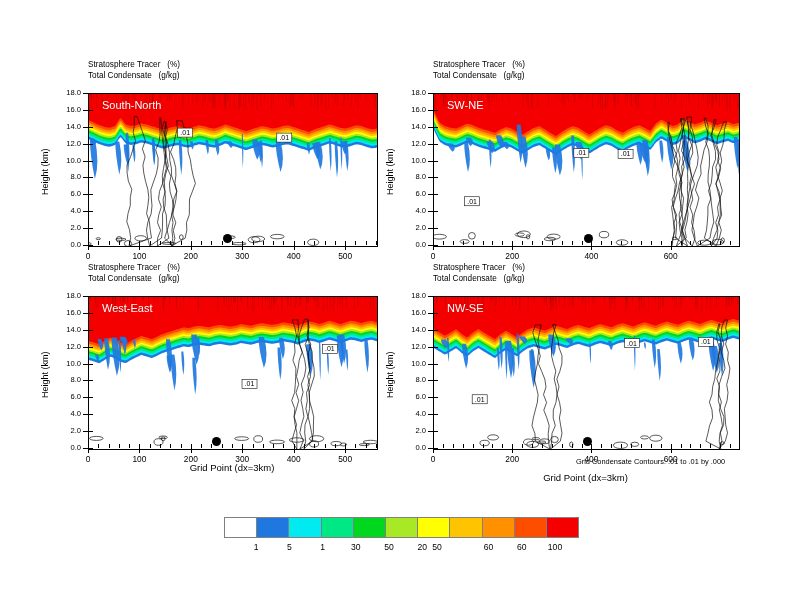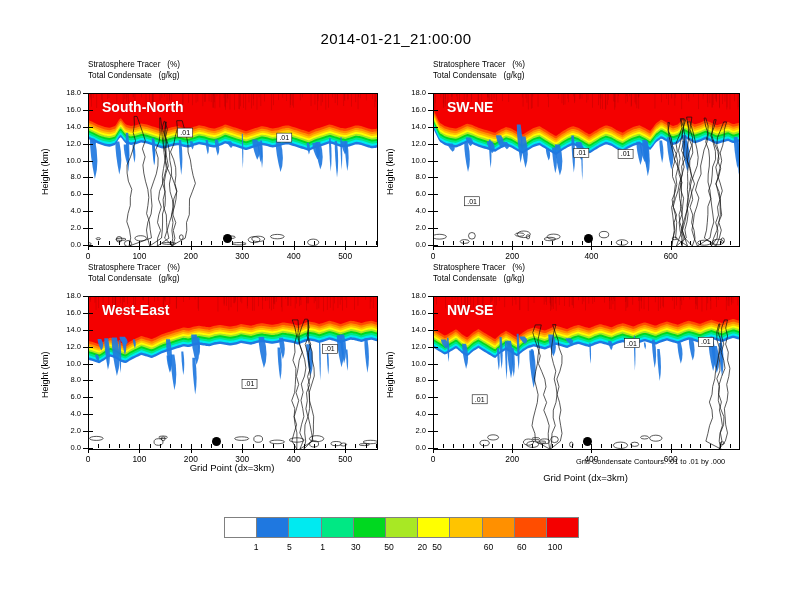--- a/index.html
+++ b/index.html
@@ -13,21 +13,21 @@
   #main-title{
     position:absolute;left:0;top:30px;width:792px;text-align:center;
     font-size:15px;letter-spacing:.4px;
   }
   .panel-head{position:absolute;font-size:8.2px;line-height:10.5px;white-space:pre;}
 
   .plotbox{position:absolute;border:1px solid #000;background:#fff;overflow:hidden;}
   .plotsvg{position:absolute;left:0;top:0;width:100%;height:100%;}
 
   .xsect-label{
-    position:absolute;color:#ffffff;font-size:14px;font-weight:bold;
+    position:absolute;color:#ffffff;font-size:11px;font-weight:normal;
     text-shadow:0 0 1px rgba(0,0,0,.25);white-space:nowrap;z-index:6;
   }
 
   .ytlabel{position:absolute;font-size:7.6px;text-align:right;white-space:nowrap;}
   .xtlabel{position:absolute;font-size:8.4px;text-align:center;white-space:nowrap;}
   .ytick{position:absolute;background:#000;height:1px;}
   .xtick{position:absolute;background:#000;width:1px;}
 
   .ytitle{
     position:absolute;font-size:9px;white-space:nowrap;
@@ -40,21 +40,20 @@
   #colorbar{position:absolute;left:224px;top:517px;height:21px;display:flex;}
   #colorbar .cell{width:33.2px;height:21px;border:1px solid #808080;margin-left:-1px;box-sizing:border-box;}
   #colorbar .cell:first-child{margin-left:0;}
   .cbtick{position:absolute;font-size:8.6px;text-align:center;white-space:nowrap;}
   .dot{position:absolute;width:9px;height:9px;border-radius:50%;background:#000;}
 </style>
 </head>
 <body>
 
 <div class="fig">
-  <div id="main-title">2014-01-21_21:00:00</div>
 <div class="panel-head" style="left: 88px; top: 60px;"><span>Stratosphere Tracer   (%)</span><br><span>Total Condensate   (g/kg)</span></div>
     <div class="plotbox" style="left: 88px; top: 93px; width: 288px; height: 152px;">
       <svg class="plotsvg" viewBox="0 0 288 152" preserveAspectRatio="none">
         <path d="M 0 0.0 L 0.0 45.2 L 1.4 45.9 L 2.9 46.6 L 4.3 47.3 L 5.8 48.0 L 7.2 48.7 L 8.7 49.4 L 10.1 50.1 L 11.6 50.6 L 13.0 51.1 L 14.5 51.5 L 15.9 52.0 L 17.4 52.2 L 18.8 52.4 L 20.3 52.7 L 21.7 52.5 L 23.2 52.1 L 24.6 51.6 L 26.1 51.1 L 27.5 49.0 L 28.9 46.6 L 30.4 44.3 L 31.8 43.2 L 33.3 45.1 L 34.7 46.9 L 36.2 48.8 L 37.6 49.7 L 39.1 50.2 L 40.5 50.6 L 42.0 51.1 L 43.4 50.8 L 44.9 50.6 L 46.3 50.4 L 47.8 50.0 L 49.2 49.6 L 50.7 49.1 L 52.1 48.6 L 53.5 48.7 L 55.0 49.0 L 56.4 49.2 L 57.9 49.5 L 59.3 50.0 L 60.8 50.4 L 62.2 50.9 L 63.7 51.4 L 65.1 51.8 L 66.6 52.3 L 68.0 52.8 L 69.5 53.2 L 70.9 53.7 L 72.4 54.2 L 73.8 54.4 L 75.3 54.2 L 76.7 53.9 L 78.2 53.7 L 79.6 53.3 L 81.0 52.8 L 82.5 52.3 L 83.9 51.9 L 85.4 51.7 L 86.8 51.4 L 88.3 51.2 L 89.7 51.3 L 91.2 51.8 L 92.6 52.3 L 94.1 52.7 L 95.5 53.0 L 97.0 53.2 L 98.4 53.4 L 99.9 53.5 L 101.3 53.0 L 102.8 52.6 L 104.2 52.1 L 105.6 51.6 L 107.1 51.2 L 108.5 50.7 L 110.0 50.2 L 111.4 50.5 L 112.9 50.7 L 114.3 50.9 L 115.8 51.3 L 117.2 51.7 L 118.7 52.2 L 120.1 52.7 L 121.6 53.0 L 123.0 53.2 L 124.5 53.4 L 125.9 53.5 L 127.4 53.1 L 128.8 52.6 L 130.3 52.1 L 131.7 51.6 L 133.1 50.9 L 134.6 50.2 L 136.0 49.5 L 137.5 49.8 L 138.9 50.3 L 140.4 50.8 L 141.8 51.2 L 143.3 51.7 L 144.7 52.2 L 146.2 52.6 L 147.6 53.1 L 149.1 53.6 L 150.5 54.0 L 152.0 54.5 L 153.4 55.0 L 154.9 55.4 L 156.3 55.9 L 157.7 55.9 L 159.2 55.5 L 160.6 55.0 L 162.1 54.5 L 163.5 54.1 L 165.0 53.6 L 166.4 53.1 L 167.9 52.7 L 169.3 52.2 L 170.8 51.7 L 172.2 51.3 L 173.7 51.2 L 175.1 51.5 L 176.6 51.7 L 178.0 51.9 L 179.5 52.4 L 180.9 52.9 L 182.4 53.3 L 183.8 53.5 L 185.2 53.3 L 186.7 53.1 L 188.1 52.8 L 189.6 52.4 L 191.0 52.0 L 192.5 51.5 L 193.9 51.1 L 195.4 50.8 L 196.8 50.6 L 198.3 50.4 L 199.7 50.5 L 201.2 50.9 L 202.6 51.4 L 204.1 51.9 L 205.5 52.3 L 207.0 52.8 L 208.4 53.3 L 209.8 53.7 L 211.3 54.2 L 212.7 54.7 L 214.2 55.1 L 215.6 55.6 L 217.1 56.1 L 218.5 56.6 L 220.0 57.0 L 221.4 56.3 L 222.9 55.6 L 224.3 54.9 L 225.8 54.3 L 227.2 53.8 L 228.7 53.3 L 230.1 52.9 L 231.6 52.4 L 233.0 51.9 L 234.5 51.5 L 235.9 51.0 L 237.3 50.5 L 238.8 50.1 L 240.2 49.6 L 241.7 49.7 L 243.1 50.1 L 244.6 50.6 L 246.0 51.1 L 247.5 51.5 L 248.9 52.0 L 250.4 52.5 L 251.8 52.9 L 253.3 53.1 L 254.7 53.3 L 256.2 53.6 L 257.6 53.3 L 259.1 52.8 L 260.5 52.4 L 261.9 51.9 L 263.4 51.4 L 264.8 51.0 L 266.3 50.5 L 267.7 50.4 L 269.2 50.6 L 270.6 50.8 L 272.1 51.1 L 273.5 51.5 L 275.0 52.0 L 276.4 52.4 L 277.9 52.9 L 279.3 53.4 L 280.8 53.8 L 282.2 54.3 L 283.7 54.3 L 285.1 54.1 L 286.6 53.9 L 288.0 53.6 L 288 0.0 Z" fill="#1f78e0" stroke="none"></path>
         <path d="M 0 0.0 L 0.0 42.6 L 1.4 43.3 L 2.9 44.0 L 4.3 44.7 L 5.8 45.4 L 7.2 46.1 L 8.7 46.8 L 10.1 47.5 L 11.6 48.1 L 13.0 48.5 L 14.5 49.0 L 15.9 49.4 L 17.4 49.7 L 18.8 49.9 L 20.3 50.1 L 21.7 50.0 L 23.2 49.5 L 24.6 49.1 L 26.1 48.6 L 27.5 46.4 L 28.9 44.1 L 30.4 41.8 L 31.8 40.7 L 33.3 42.5 L 34.7 44.4 L 36.2 46.3 L 37.6 47.2 L 39.1 47.6 L 40.5 48.1 L 42.0 48.5 L 43.4 48.3 L 44.9 48.1 L 46.3 47.8 L 47.8 47.5 L 49.2 47.0 L 50.7 46.6 L 52.1 46.1 L 53.5 46.2 L 55.0 46.4 L 56.4 46.7 L 57.9 47.0 L 59.3 47.4 L 60.8 47.9 L 62.2 48.4 L 63.7 48.8 L 65.1 49.3 L 66.6 49.8 L 68.0 50.2 L 69.5 50.7 L 70.9 51.2 L 72.4 51.6 L 73.8 51.9 L 75.3 51.6 L 76.7 51.4 L 78.2 51.2 L 79.6 50.7 L 81.0 50.3 L 82.5 49.8 L 83.9 49.4 L 85.4 49.1 L 86.8 48.9 L 88.3 48.7 L 89.7 48.8 L 91.2 49.3 L 92.6 49.7 L 94.1 50.2 L 95.5 50.4 L 97.0 50.7 L 98.4 50.9 L 99.9 51.0 L 101.3 50.5 L 102.8 50.0 L 104.2 49.6 L 105.6 49.1 L 107.1 48.6 L 108.5 48.2 L 110.0 47.7 L 111.4 47.9 L 112.9 48.2 L 114.3 48.4 L 115.8 48.7 L 117.2 49.2 L 118.7 49.7 L 120.1 50.1 L 121.6 50.4 L 123.0 50.7 L 124.5 50.9 L 125.9 51.0 L 127.4 50.5 L 128.8 50.1 L 130.3 49.6 L 131.7 49.0 L 133.1 48.3 L 134.6 47.6 L 136.0 46.9 L 137.5 47.3 L 138.9 47.8 L 140.4 48.2 L 141.8 48.7 L 143.3 49.2 L 144.7 49.6 L 146.2 50.1 L 147.6 50.6 L 149.1 51.0 L 150.5 51.5 L 152.0 52.0 L 153.4 52.4 L 154.9 52.9 L 156.3 53.4 L 157.7 53.4 L 159.2 52.9 L 160.6 52.5 L 162.1 52.0 L 163.5 51.5 L 165.0 51.1 L 166.4 50.6 L 167.9 50.1 L 169.3 49.7 L 170.8 49.2 L 172.2 48.7 L 173.7 48.7 L 175.1 48.9 L 176.6 49.2 L 178.0 49.4 L 179.5 49.9 L 180.9 50.3 L 182.4 50.8 L 183.8 51.0 L 185.2 50.8 L 186.7 50.5 L 188.1 50.3 L 189.6 49.9 L 191.0 49.4 L 192.5 49.0 L 193.9 48.5 L 195.4 48.3 L 196.8 48.1 L 198.3 47.8 L 199.7 47.9 L 201.2 48.4 L 202.6 48.9 L 204.1 49.3 L 205.5 49.8 L 207.0 50.3 L 208.4 50.7 L 209.8 51.2 L 211.3 51.7 L 212.7 52.1 L 214.2 52.6 L 215.6 53.1 L 217.1 53.6 L 218.5 54.0 L 220.0 54.4 L 221.4 53.7 L 222.9 53.0 L 224.3 52.3 L 225.8 51.7 L 227.2 51.3 L 228.7 50.8 L 230.1 50.3 L 231.6 49.9 L 233.0 49.4 L 234.5 48.9 L 235.9 48.5 L 237.3 48.0 L 238.8 47.5 L 240.2 47.1 L 241.7 47.1 L 243.1 47.6 L 244.6 48.1 L 246.0 48.5 L 247.5 49.0 L 248.9 49.5 L 250.4 49.9 L 251.8 50.3 L 253.3 50.6 L 254.7 50.8 L 256.2 51.0 L 257.6 50.8 L 259.1 50.3 L 260.5 49.8 L 261.9 49.4 L 263.4 48.9 L 264.8 48.4 L 266.3 48.0 L 267.7 47.8 L 269.2 48.1 L 270.6 48.3 L 272.1 48.5 L 273.5 49.0 L 275.0 49.4 L 276.4 49.9 L 277.9 50.4 L 279.3 50.8 L 280.8 51.3 L 282.2 51.8 L 283.7 51.8 L 285.1 51.6 L 286.6 51.3 L 288.0 51.1 L 288 0.0 Z" fill="#00eaf0" stroke="none"></path>
         <path d="M 0 0.0 L 0.0 40.5 L 1.4 41.2 L 2.9 41.9 L 4.3 42.6 L 5.8 43.3 L 7.2 44.0 L 8.7 44.7 L 10.1 45.4 L 11.6 46.0 L 13.0 46.4 L 14.5 46.9 L 15.9 47.3 L 17.4 47.6 L 18.8 47.8 L 20.3 48.0 L 21.7 47.9 L 23.2 47.4 L 24.6 47.0 L 26.1 46.5 L 27.5 44.3 L 28.9 42.0 L 30.4 39.7 L 31.8 38.5 L 33.3 40.4 L 34.7 42.3 L 36.2 44.1 L 37.6 45.1 L 39.1 45.5 L 40.5 46.0 L 42.0 46.4 L 43.4 46.2 L 44.9 46.0 L 46.3 45.7 L 47.8 45.4 L 49.2 44.9 L 50.7 44.5 L 52.1 44.0 L 53.5 44.1 L 55.0 44.3 L 56.4 44.6 L 57.9 44.8 L 59.3 45.3 L 60.8 45.8 L 62.2 46.2 L 63.7 46.7 L 65.1 47.2 L 66.6 47.6 L 68.0 48.1 L 69.5 48.6 L 70.9 49.0 L 72.4 49.5 L 73.8 49.7 L 75.3 49.5 L 76.7 49.3 L 78.2 49.0 L 79.6 48.6 L 81.0 48.2 L 82.5 47.7 L 83.9 47.3 L 85.4 47.0 L 86.8 46.8 L 88.3 46.6 L 89.7 46.7 L 91.2 47.1 L 92.6 47.6 L 94.1 48.1 L 95.5 48.3 L 97.0 48.6 L 98.4 48.8 L 99.9 48.9 L 101.3 48.4 L 102.8 47.9 L 104.2 47.5 L 105.6 47.0 L 107.1 46.5 L 108.5 46.1 L 110.0 45.6 L 111.4 45.8 L 112.9 46.1 L 114.3 46.3 L 115.8 46.6 L 117.2 47.1 L 118.7 47.6 L 120.1 48.0 L 121.6 48.3 L 123.0 48.5 L 124.5 48.8 L 125.9 48.9 L 127.4 48.4 L 128.8 48.0 L 130.3 47.5 L 131.7 46.9 L 133.1 46.2 L 134.6 45.5 L 136.0 44.8 L 137.5 45.2 L 138.9 45.7 L 140.4 46.1 L 141.8 46.6 L 143.3 47.1 L 144.7 47.5 L 146.2 48.0 L 147.6 48.5 L 149.1 48.9 L 150.5 49.4 L 152.0 49.9 L 153.4 50.3 L 154.9 50.8 L 156.3 51.3 L 157.7 51.3 L 159.2 50.8 L 160.6 50.4 L 162.1 49.9 L 163.5 49.4 L 165.0 49.0 L 166.4 48.5 L 167.9 48.0 L 169.3 47.6 L 170.8 47.1 L 172.2 46.6 L 173.7 46.6 L 175.1 46.8 L 176.6 47.1 L 178.0 47.3 L 179.5 47.7 L 180.9 48.2 L 182.4 48.7 L 183.8 48.9 L 185.2 48.7 L 186.7 48.4 L 188.1 48.2 L 189.6 47.8 L 191.0 47.3 L 192.5 46.9 L 193.9 46.4 L 195.4 46.2 L 196.8 45.9 L 198.3 45.7 L 199.7 45.8 L 201.2 46.3 L 202.6 46.8 L 204.1 47.2 L 205.5 47.7 L 207.0 48.2 L 208.4 48.6 L 209.8 49.1 L 211.3 49.6 L 212.7 50.0 L 214.2 50.5 L 215.6 51.0 L 217.1 51.4 L 218.5 51.9 L 220.0 52.3 L 221.4 51.6 L 222.9 50.9 L 224.3 50.2 L 225.8 49.6 L 227.2 49.2 L 228.7 48.7 L 230.1 48.2 L 231.6 47.8 L 233.0 47.3 L 234.5 46.8 L 235.9 46.4 L 237.3 45.9 L 238.8 45.4 L 240.2 45.0 L 241.7 45.0 L 243.1 45.5 L 244.6 46.0 L 246.0 46.4 L 247.5 46.9 L 248.9 47.4 L 250.4 47.8 L 251.8 48.2 L 253.3 48.4 L 254.7 48.7 L 256.2 48.9 L 257.6 48.6 L 259.1 48.2 L 260.5 47.7 L 261.9 47.2 L 263.4 46.8 L 264.8 46.3 L 266.3 45.8 L 267.7 45.7 L 269.2 45.9 L 270.6 46.2 L 272.1 46.4 L 273.5 46.8 L 275.0 47.3 L 276.4 47.8 L 277.9 48.2 L 279.3 48.7 L 280.8 49.2 L 282.2 49.6 L 283.7 49.7 L 285.1 49.4 L 286.6 49.2 L 288.0 49.0 L 288 0.0 Z" fill="#00e884" stroke="none"></path>
         <path d="M 0 0.0 L 0.0 38.4 L 1.4 39.1 L 2.9 39.8 L 4.3 40.5 L 5.8 41.2 L 7.2 41.9 L 8.7 42.6 L 10.1 43.3 L 11.6 43.8 L 13.0 44.3 L 14.5 44.8 L 15.9 45.2 L 17.4 45.4 L 18.8 45.7 L 20.3 45.9 L 21.7 45.8 L 23.2 45.3 L 24.6 44.8 L 26.1 44.4 L 27.5 42.2 L 28.9 39.9 L 30.4 37.5 L 31.8 36.4 L 33.3 38.3 L 34.7 40.2 L 36.2 42.0 L 37.6 43.0 L 39.1 43.4 L 40.5 43.9 L 42.0 44.3 L 43.4 44.1 L 44.9 43.9 L 46.3 43.6 L 47.8 43.3 L 49.2 42.8 L 50.7 42.4 L 52.1 41.9 L 53.5 42.0 L 55.0 42.2 L 56.4 42.5 L 57.9 42.7 L 59.3 43.2 L 60.8 43.7 L 62.2 44.1 L 63.7 44.6 L 65.1 45.1 L 66.6 45.5 L 68.0 46.0 L 69.5 46.5 L 70.9 46.9 L 72.4 47.4 L 73.8 47.6 L 75.3 47.4 L 76.7 47.2 L 78.2 46.9 L 79.6 46.5 L 81.0 46.1 L 82.5 45.6 L 83.9 45.2 L 85.4 44.9 L 86.8 44.7 L 88.3 44.5 L 89.7 44.6 L 91.2 45.0 L 92.6 45.5 L 94.1 46.0 L 95.5 46.2 L 97.0 46.5 L 98.4 46.7 L 99.9 46.7 L 101.3 46.3 L 102.8 45.8 L 104.2 45.3 L 105.6 44.9 L 107.1 44.4 L 108.5 43.9 L 110.0 43.5 L 111.4 43.7 L 112.9 44.0 L 114.3 44.2 L 115.8 44.5 L 117.2 45.0 L 118.7 45.5 L 120.1 45.9 L 121.6 46.2 L 123.0 46.4 L 124.5 46.7 L 125.9 46.8 L 127.4 46.3 L 128.8 45.9 L 130.3 45.4 L 131.7 44.8 L 133.1 44.1 L 134.6 43.4 L 136.0 42.7 L 137.5 43.1 L 138.9 43.5 L 140.4 44.0 L 141.8 44.5 L 143.3 44.9 L 144.7 45.4 L 146.2 45.9 L 147.6 46.3 L 149.1 46.8 L 150.5 47.3 L 152.0 47.7 L 153.4 48.2 L 154.9 48.7 L 156.3 49.1 L 157.7 49.2 L 159.2 48.7 L 160.6 48.3 L 162.1 47.8 L 163.5 47.3 L 165.0 46.9 L 166.4 46.4 L 167.9 45.9 L 169.3 45.5 L 170.8 45.0 L 172.2 44.5 L 173.7 44.5 L 175.1 44.7 L 176.6 44.9 L 178.0 45.2 L 179.5 45.6 L 180.9 46.1 L 182.4 46.6 L 183.8 46.8 L 185.2 46.5 L 186.7 46.3 L 188.1 46.1 L 189.6 45.7 L 191.0 45.2 L 192.5 44.7 L 193.9 44.3 L 195.4 44.1 L 196.8 43.8 L 198.3 43.6 L 199.7 43.7 L 201.2 44.2 L 202.6 44.7 L 204.1 45.1 L 205.5 45.6 L 207.0 46.1 L 208.4 46.5 L 209.8 47.0 L 211.3 47.5 L 212.7 47.9 L 214.2 48.4 L 215.6 48.9 L 217.1 49.3 L 218.5 49.8 L 220.0 50.2 L 221.4 49.5 L 222.9 48.8 L 224.3 48.1 L 225.8 47.5 L 227.2 47.0 L 228.7 46.6 L 230.1 46.1 L 231.6 45.6 L 233.0 45.2 L 234.5 44.7 L 235.9 44.2 L 237.3 43.8 L 238.8 43.3 L 240.2 42.8 L 241.7 42.9 L 243.1 43.4 L 244.6 43.8 L 246.0 44.3 L 247.5 44.8 L 248.9 45.2 L 250.4 45.7 L 251.8 46.1 L 253.3 46.3 L 254.7 46.6 L 256.2 46.8 L 257.6 46.5 L 259.1 46.1 L 260.5 45.6 L 261.9 45.1 L 263.4 44.7 L 264.8 44.2 L 266.3 43.7 L 267.7 43.6 L 269.2 43.8 L 270.6 44.1 L 272.1 44.3 L 273.5 44.7 L 275.0 45.2 L 276.4 45.7 L 277.9 46.1 L 279.3 46.6 L 280.8 47.1 L 282.2 47.5 L 283.7 47.6 L 285.1 47.3 L 286.6 47.1 L 288.0 46.9 L 288 0.0 Z" fill="#00d820" stroke="none"></path>
         <path d="M 0 0.0 L 0.0 36.5 L 1.4 37.2 L 2.9 37.9 L 4.3 38.6 L 5.8 39.3 L 7.2 40.0 L 8.7 40.7 L 10.1 41.4 L 11.6 41.9 L 13.0 42.4 L 14.5 42.8 L 15.9 43.3 L 17.4 43.5 L 18.8 43.7 L 20.3 44.0 L 21.7 43.8 L 23.2 43.4 L 24.6 42.9 L 26.1 42.4 L 27.5 40.3 L 28.9 37.9 L 30.4 35.6 L 31.8 34.5 L 33.3 36.4 L 34.7 38.2 L 36.2 40.1 L 37.6 41.0 L 39.1 41.5 L 40.5 41.9 L 42.0 42.4 L 43.4 42.1 L 44.9 41.9 L 46.3 41.7 L 47.8 41.3 L 49.2 40.9 L 50.7 40.4 L 52.1 39.9 L 53.5 40.0 L 55.0 40.3 L 56.4 40.5 L 57.9 40.8 L 59.3 41.3 L 60.8 41.7 L 62.2 42.2 L 63.7 42.7 L 65.1 43.1 L 66.6 43.6 L 68.0 44.1 L 69.5 44.5 L 70.9 45.0 L 72.4 45.5 L 73.8 45.7 L 75.3 45.5 L 76.7 45.2 L 78.2 45.0 L 79.6 44.6 L 81.0 44.1 L 82.5 43.7 L 83.9 43.2 L 85.4 43.0 L 86.8 42.7 L 88.3 42.5 L 89.7 42.6 L 91.2 43.1 L 92.6 43.6 L 94.1 44.0 L 95.5 44.3 L 97.0 44.5 L 98.4 44.8 L 99.9 44.8 L 101.3 44.3 L 102.8 43.9 L 104.2 43.4 L 105.6 42.9 L 107.1 42.5 L 108.5 42.0 L 110.0 41.6 L 111.4 41.8 L 112.9 42.0 L 114.3 42.3 L 115.8 42.6 L 117.2 43.0 L 118.7 43.5 L 120.1 44.0 L 121.6 44.3 L 123.0 44.5 L 124.5 44.7 L 125.9 44.8 L 127.4 44.4 L 128.8 43.9 L 130.3 43.4 L 131.7 42.9 L 133.1 42.2 L 134.6 41.5 L 136.0 40.8 L 137.5 41.1 L 138.9 41.6 L 140.4 42.1 L 141.8 42.5 L 143.3 43.0 L 144.7 43.5 L 146.2 43.9 L 147.6 44.4 L 149.1 44.9 L 150.5 45.3 L 152.0 45.8 L 153.4 46.3 L 154.9 46.7 L 156.3 47.2 L 157.7 47.2 L 159.2 46.8 L 160.6 46.3 L 162.1 45.8 L 163.5 45.4 L 165.0 44.9 L 166.4 44.4 L 167.9 44.0 L 169.3 43.5 L 170.8 43.0 L 172.2 42.6 L 173.7 42.5 L 175.1 42.8 L 176.6 43.0 L 178.0 43.2 L 179.5 43.7 L 180.9 44.2 L 182.4 44.6 L 183.8 44.8 L 185.2 44.6 L 186.7 44.4 L 188.1 44.1 L 189.6 43.7 L 191.0 43.3 L 192.5 42.8 L 193.9 42.4 L 195.4 42.1 L 196.8 41.9 L 198.3 41.7 L 199.7 41.8 L 201.2 42.3 L 202.6 42.7 L 204.1 43.2 L 205.5 43.7 L 207.0 44.1 L 208.4 44.6 L 209.8 45.1 L 211.3 45.5 L 212.7 46.0 L 214.2 46.5 L 215.6 46.9 L 217.1 47.4 L 218.5 47.9 L 220.0 48.3 L 221.4 47.6 L 222.9 46.9 L 224.3 46.2 L 225.8 45.6 L 227.2 45.1 L 228.7 44.6 L 230.1 44.2 L 231.6 43.7 L 233.0 43.2 L 234.5 42.8 L 235.9 42.3 L 237.3 41.8 L 238.8 41.4 L 240.2 40.9 L 241.7 41.0 L 243.1 41.4 L 244.6 41.9 L 246.0 42.4 L 247.5 42.8 L 248.9 43.3 L 250.4 43.8 L 251.8 44.2 L 253.3 44.4 L 254.7 44.6 L 256.2 44.9 L 257.6 44.6 L 259.1 44.1 L 260.5 43.7 L 261.9 43.2 L 263.4 42.7 L 264.8 42.3 L 266.3 41.8 L 267.7 41.7 L 269.2 41.9 L 270.6 42.1 L 272.1 42.4 L 273.5 42.8 L 275.0 43.3 L 276.4 43.7 L 277.9 44.2 L 279.3 44.7 L 280.8 45.1 L 282.2 45.6 L 283.7 45.6 L 285.1 45.4 L 286.6 45.2 L 288.0 44.9 L 288 0.0 Z" fill="#a8e824" stroke="none"></path>
         <path d="M 0 0.0 L 0.0 34.6 L 1.4 35.3 L 2.9 36.0 L 4.3 36.7 L 5.8 37.4 L 7.2 38.1 L 8.7 38.8 L 10.1 39.5 L 11.6 40.0 L 13.0 40.5 L 14.5 41.0 L 15.9 41.4 L 17.4 41.6 L 18.8 41.9 L 20.3 42.1 L 21.7 42.0 L 23.2 41.5 L 24.6 41.0 L 26.1 40.6 L 27.5 38.4 L 28.9 36.1 L 30.4 33.7 L 31.8 32.6 L 33.3 34.5 L 34.7 36.4 L 36.2 38.2 L 37.6 39.2 L 39.1 39.6 L 40.5 40.1 L 42.0 40.5 L 43.4 40.3 L 44.9 40.1 L 46.3 39.8 L 47.8 39.5 L 49.2 39.0 L 50.7 38.6 L 52.1 38.1 L 53.5 38.2 L 55.0 38.4 L 56.4 38.7 L 57.9 38.9 L 59.3 39.4 L 60.8 39.9 L 62.2 40.3 L 63.7 40.8 L 65.1 41.3 L 66.6 41.7 L 68.0 42.2 L 69.5 42.7 L 70.9 43.1 L 72.4 43.6 L 73.8 43.8 L 75.3 43.6 L 76.7 43.4 L 78.2 43.1 L 79.6 42.7 L 81.0 42.3 L 82.5 41.8 L 83.9 41.4 L 85.4 41.1 L 86.8 40.9 L 88.3 40.7 L 89.7 40.8 L 91.2 41.2 L 92.6 41.7 L 94.1 42.2 L 95.5 42.4 L 97.0 42.7 L 98.4 42.9 L 99.9 42.9 L 101.3 42.5 L 102.8 42.0 L 104.2 41.5 L 105.6 41.1 L 107.1 40.6 L 108.5 40.1 L 110.0 39.7 L 111.4 39.9 L 112.9 40.2 L 114.3 40.4 L 115.8 40.7 L 117.2 41.2 L 118.7 41.7 L 120.1 42.1 L 121.6 42.4 L 123.0 42.6 L 124.5 42.9 L 125.9 43.0 L 127.4 42.5 L 128.8 42.1 L 130.3 41.6 L 131.7 41.0 L 133.1 40.3 L 134.6 39.6 L 136.0 38.9 L 137.5 39.3 L 138.9 39.7 L 140.4 40.2 L 141.8 40.7 L 143.3 41.1 L 144.7 41.6 L 146.2 42.1 L 147.6 42.5 L 149.1 43.0 L 150.5 43.5 L 152.0 43.9 L 153.4 44.4 L 154.9 44.9 L 156.3 45.3 L 157.7 45.4 L 159.2 44.9 L 160.6 44.5 L 162.1 44.0 L 163.5 43.5 L 165.0 43.1 L 166.4 42.6 L 167.9 42.1 L 169.3 41.7 L 170.8 41.2 L 172.2 40.7 L 173.7 40.7 L 175.1 40.9 L 176.6 41.1 L 178.0 41.4 L 179.5 41.8 L 180.9 42.3 L 182.4 42.8 L 183.8 43.0 L 185.2 42.7 L 186.7 42.5 L 188.1 42.3 L 189.6 41.9 L 191.0 41.4 L 192.5 40.9 L 193.9 40.5 L 195.4 40.3 L 196.8 40.0 L 198.3 39.8 L 199.7 39.9 L 201.2 40.4 L 202.6 40.9 L 204.1 41.3 L 205.5 41.8 L 207.0 42.3 L 208.4 42.7 L 209.8 43.2 L 211.3 43.7 L 212.7 44.1 L 214.2 44.6 L 215.6 45.1 L 217.1 45.5 L 218.5 46.0 L 220.0 46.4 L 221.4 45.7 L 222.9 45.0 L 224.3 44.3 L 225.8 43.7 L 227.2 43.2 L 228.7 42.8 L 230.1 42.3 L 231.6 41.8 L 233.0 41.4 L 234.5 40.9 L 235.9 40.4 L 237.3 40.0 L 238.8 39.5 L 240.2 39.0 L 241.7 39.1 L 243.1 39.6 L 244.6 40.0 L 246.0 40.5 L 247.5 41.0 L 248.9 41.4 L 250.4 41.9 L 251.8 42.3 L 253.3 42.5 L 254.7 42.8 L 256.2 43.0 L 257.6 42.7 L 259.1 42.3 L 260.5 41.8 L 261.9 41.3 L 263.4 40.9 L 264.8 40.4 L 266.3 39.9 L 267.7 39.8 L 269.2 40.0 L 270.6 40.3 L 272.1 40.5 L 273.5 40.9 L 275.0 41.4 L 276.4 41.9 L 277.9 42.3 L 279.3 42.8 L 280.8 43.3 L 282.2 43.7 L 283.7 43.8 L 285.1 43.5 L 286.6 43.3 L 288.0 43.1 L 288 0.0 Z" fill="#ffff00" stroke="none"></path>
         <path d="M 0 0.0 L 0.0 32.8 L 1.4 33.5 L 2.9 34.2 L 4.3 34.9 L 5.8 35.6 L 7.2 36.3 L 8.7 37.0 L 10.1 37.7 L 11.6 38.2 L 13.0 38.7 L 14.5 39.1 L 15.9 39.6 L 17.4 39.8 L 18.8 40.0 L 20.3 40.3 L 21.7 40.1 L 23.2 39.7 L 24.6 39.2 L 26.1 38.7 L 27.5 36.6 L 28.9 34.2 L 30.4 31.9 L 31.8 30.8 L 33.3 32.6 L 34.7 34.5 L 36.2 36.4 L 37.6 37.3 L 39.1 37.8 L 40.5 38.2 L 42.0 38.7 L 43.4 38.4 L 44.9 38.2 L 46.3 38.0 L 47.8 37.6 L 49.2 37.2 L 50.7 36.7 L 52.1 36.2 L 53.5 36.3 L 55.0 36.6 L 56.4 36.8 L 57.9 37.1 L 59.3 37.5 L 60.8 38.0 L 62.2 38.5 L 63.7 38.9 L 65.1 39.4 L 66.6 39.9 L 68.0 40.3 L 69.5 40.8 L 70.9 41.3 L 72.4 41.7 L 73.8 42.0 L 75.3 41.7 L 76.7 41.5 L 78.2 41.3 L 79.6 40.9 L 81.0 40.4 L 82.5 39.9 L 83.9 39.5 L 85.4 39.3 L 86.8 39.0 L 88.3 38.8 L 89.7 38.9 L 91.2 39.4 L 92.6 39.8 L 94.1 40.3 L 95.5 40.6 L 97.0 40.8 L 98.4 41.0 L 99.9 41.1 L 101.3 40.6 L 102.8 40.2 L 104.2 39.7 L 105.6 39.2 L 107.1 38.8 L 108.5 38.3 L 110.0 37.8 L 111.4 38.1 L 112.9 38.3 L 114.3 38.5 L 115.8 38.9 L 117.2 39.3 L 118.7 39.8 L 120.1 40.3 L 121.6 40.5 L 123.0 40.8 L 124.5 41.0 L 125.9 41.1 L 127.4 40.7 L 128.8 40.2 L 130.3 39.7 L 131.7 39.1 L 133.1 38.4 L 134.6 37.7 L 136.0 37.0 L 137.5 37.4 L 138.9 37.9 L 140.4 38.4 L 141.8 38.8 L 143.3 39.3 L 144.7 39.8 L 146.2 40.2 L 147.6 40.7 L 149.1 41.2 L 150.5 41.6 L 152.0 42.1 L 153.4 42.6 L 154.9 43.0 L 156.3 43.5 L 157.7 43.5 L 159.2 43.1 L 160.6 42.6 L 162.1 42.1 L 163.5 41.7 L 165.0 41.2 L 166.4 40.7 L 167.9 40.3 L 169.3 39.8 L 170.8 39.3 L 172.2 38.9 L 173.7 38.8 L 175.1 39.0 L 176.6 39.3 L 178.0 39.5 L 179.5 40.0 L 180.9 40.4 L 182.4 40.9 L 183.8 41.1 L 185.2 40.9 L 186.7 40.7 L 188.1 40.4 L 189.6 40.0 L 191.0 39.5 L 192.5 39.1 L 193.9 38.6 L 195.4 38.4 L 196.8 38.2 L 198.3 37.9 L 199.7 38.1 L 201.2 38.5 L 202.6 39.0 L 204.1 39.5 L 205.5 39.9 L 207.0 40.4 L 208.4 40.9 L 209.8 41.3 L 211.3 41.8 L 212.7 42.3 L 214.2 42.7 L 215.6 43.2 L 217.1 43.7 L 218.5 44.1 L 220.0 44.6 L 221.4 43.9 L 222.9 43.2 L 224.3 42.5 L 225.8 41.9 L 227.2 41.4 L 228.7 40.9 L 230.1 40.5 L 231.6 40.0 L 233.0 39.5 L 234.5 39.1 L 235.9 38.6 L 237.3 38.1 L 238.8 37.7 L 240.2 37.2 L 241.7 37.2 L 243.1 37.7 L 244.6 38.2 L 246.0 38.7 L 247.5 39.1 L 248.9 39.6 L 250.4 40.1 L 251.8 40.4 L 253.3 40.7 L 254.7 40.9 L 256.2 41.1 L 257.6 40.9 L 259.1 40.4 L 260.5 39.9 L 261.9 39.5 L 263.4 39.0 L 264.8 38.5 L 266.3 38.1 L 267.7 37.9 L 269.2 38.2 L 270.6 38.4 L 272.1 38.6 L 273.5 39.1 L 275.0 39.5 L 276.4 40.0 L 277.9 40.5 L 279.3 40.9 L 280.8 41.4 L 282.2 41.9 L 283.7 41.9 L 285.1 41.7 L 286.6 41.4 L 288.0 41.2 L 288 0.0 Z" fill="#ffc400" stroke="none"></path>

